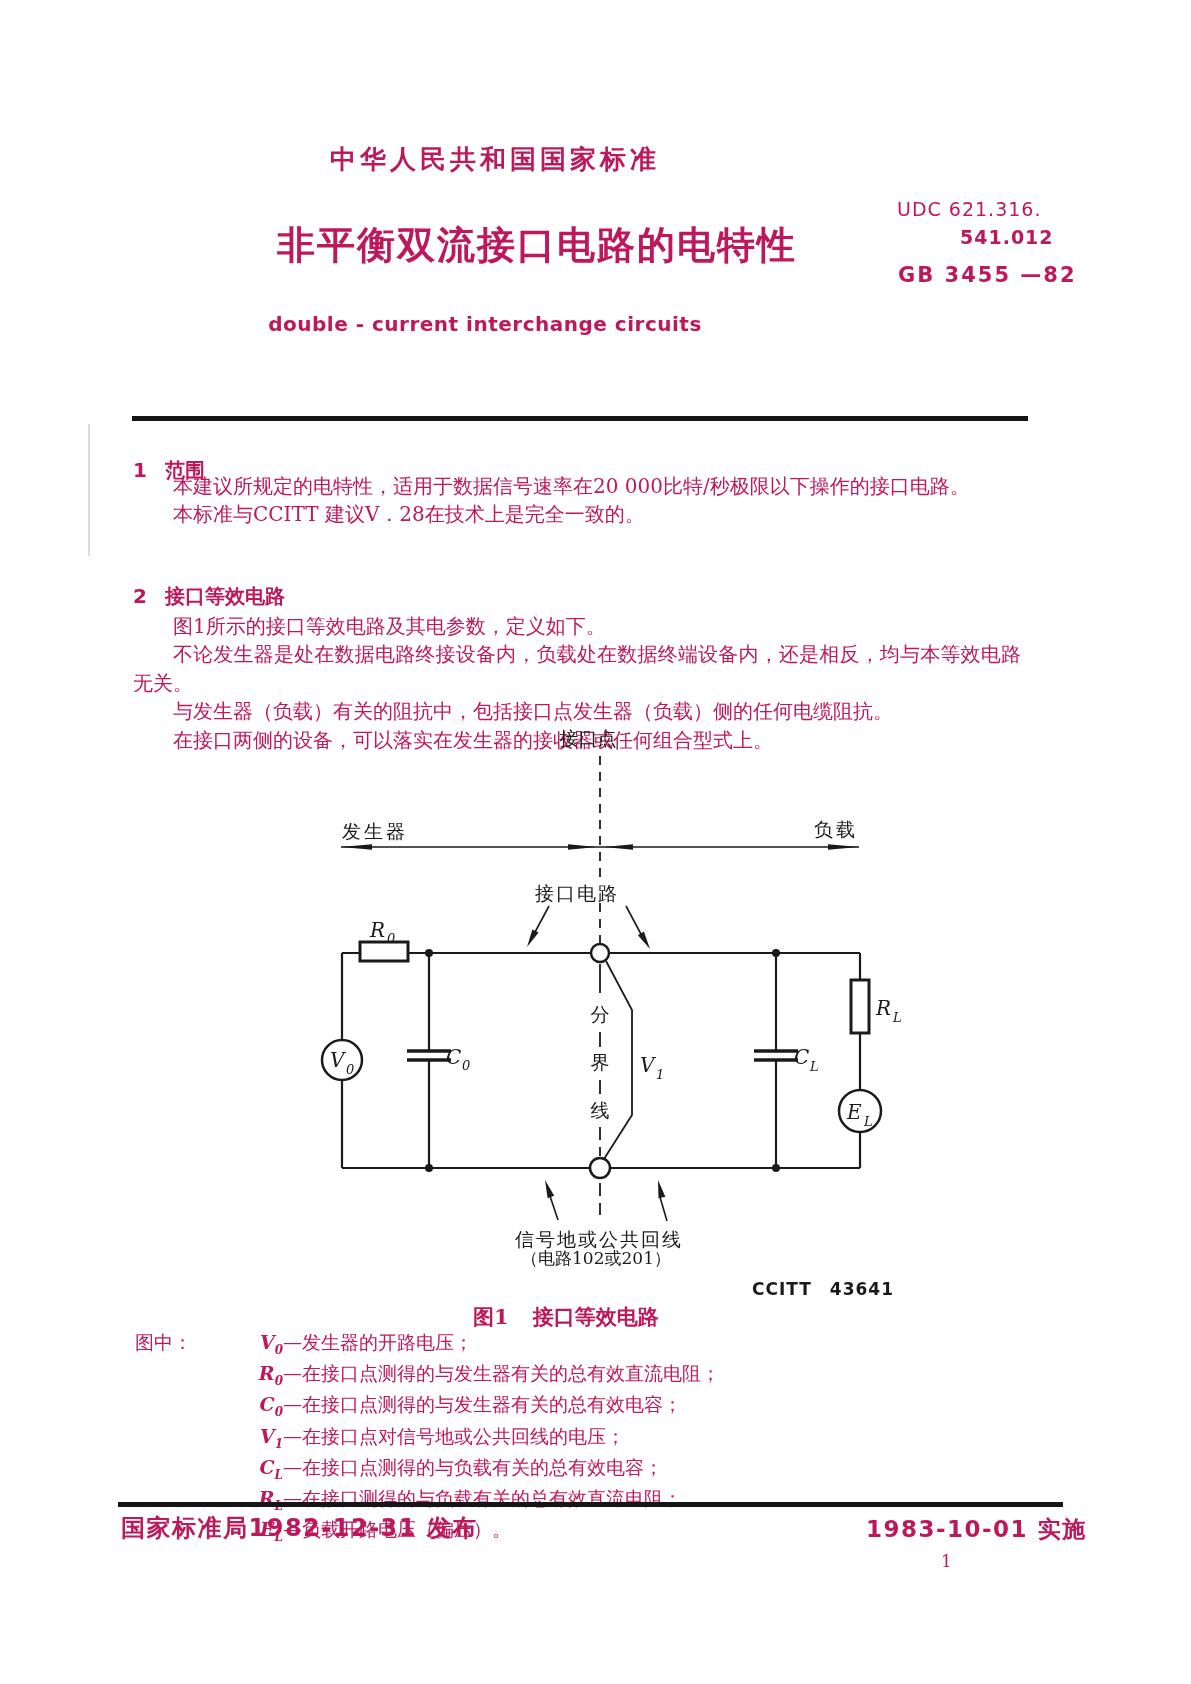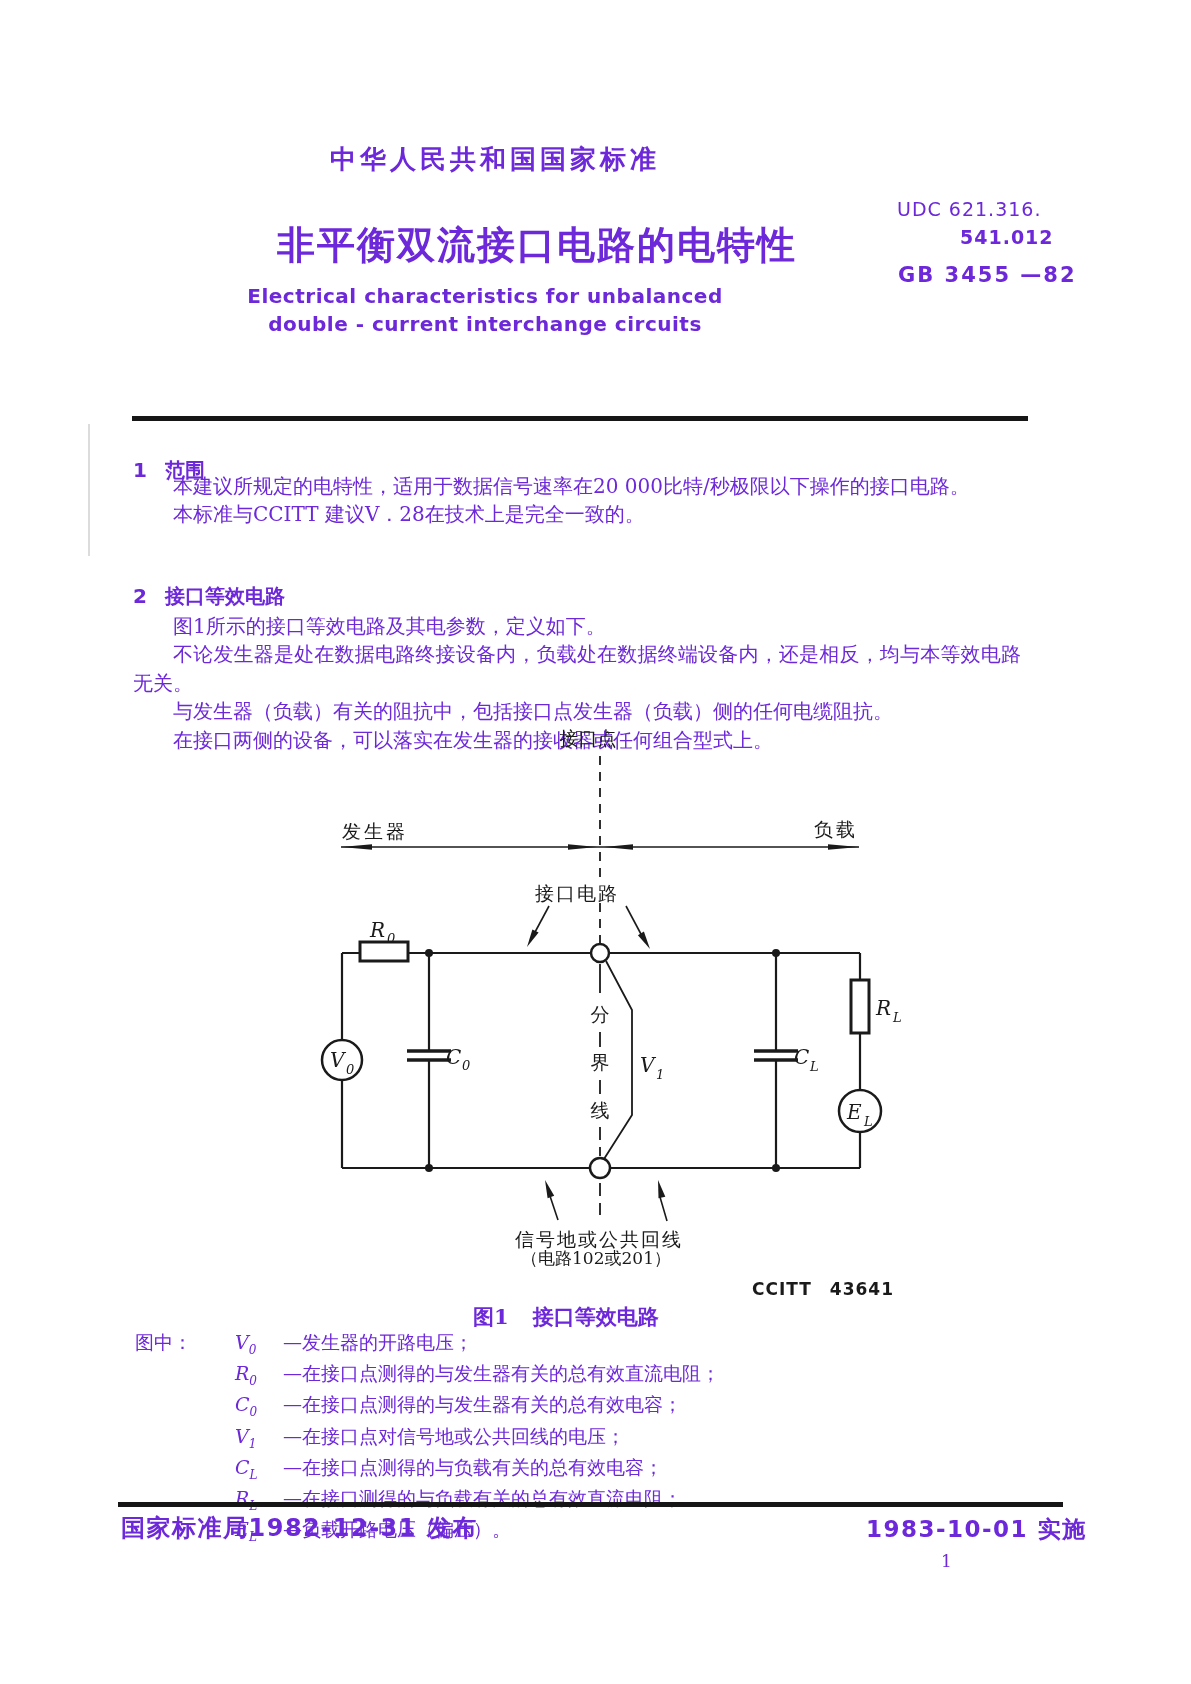--- a/index.html
+++ b/index.html
@@ -1,21 +1,21 @@
 <!DOCTYPE html>
 <html><head>
 <meta charset="utf-8">
 <style>
   html,body{margin:0;padding:0;background:#e8e8e8;}
   .page{
     position:relative;
     width:1191px;height:1684px;
     margin:0 auto;
     background:#ffffff;
-    color:#6d28d9;
+    color:#be185d;
     font-family:"DejaVu Serif","Liberation Serif",serif;
     overflow:hidden;
   }
   .abs{position:absolute;}
   .sans{font-family:"DejaVu Sans","Liberation Sans",sans-serif;}
   .hdr-org{left:330px;top:142px;font-size:26px;font-weight:bold;letter-spacing:4px;}
   .hdr-title{left:277px;top:220px;font-size:38px;font-weight:bold;letter-spacing:2px;}
   .hdr-en{left:0;width:970px;text-align:center;font-size:20px;font-weight:bold;letter-spacing:0.5px;}
   .udc1{left:897px;top:198px;font-size:19px;font-weight:normal;letter-spacing:1px;}
   .udc2{left:960px;top:226px;font-size:19px;font-weight:bold;letter-spacing:1px;}
@@ -24,21 +24,21 @@
   .sec-h{font-size:20px;font-weight:bold;font-family:"DejaVu Sans","Liberation Sans",sans-serif;}
   .sec-h .num{margin-right:18px;}
   .body-block{width:888px;font-size:20px;line-height:28px;text-align:justify;}
   .body-block p{margin:0;text-indent:2em;}
   .s2-block{line-height:28.4px;}
   .caption{left:473px;top:1303px;font-size:21px;font-weight:600;}
   .caption .cap-no{margin-right:24px;}
   .legend{left:135px;top:1331px;font-size:19px;}
   .lg-row{display:flex;line-height:23.4px;white-space:nowrap;}
   .lg-prefix{width:100px;text-align:left;flex:0 0 auto;}
-  .lg-sym{width:48px;text-align:left;flex:0 0 auto;font-style:italic;}
+  .lg-sym{width:48px;text-align:right;flex:0 0 auto;font-style:italic;font-weight:bold;}
   .lg-sym sub{font-style:italic;font-size:12px;}
   .footer-rule{left:118px;top:1502px;width:945px;height:5px;background:#161616;}
   .footer-left{left:121px;top:1512px;font-size:24px;font-weight:bold;letter-spacing:1.5px;}
   .footer-right{left:866px;top:1514px;font-size:23px;font-weight:bold;letter-spacing:1.5px;}
   .page-num{left:941px;top:1551px;font-size:17px;}
   .scan-artifact{left:88px;top:424px;width:2px;height:132px;background:#c9c9c9;opacity:.65;}
   svg .wire{stroke:#1a1a1a;fill:none;}
   svg text{fill:#1a1a1a;font-family:"DejaVu Serif","Liberation Serif",serif;}
   svg .cjk{font-size:19px;}
   svg .sym{font-size:20px;font-style:italic;}
@@ -47,21 +47,20 @@
 </style>
 </head>
 <body>
 
 <div class="page">
 
   <div class="abs scan-artifact"></div>
 
   <div class="abs hdr-org sans">中华人民共和国国家标准</div>
   <div class="abs hdr-title sans">非平衡双流接口电路的电特性</div>
-  <div class="abs hdr-en sans" style="top:284px;">Electrical characteristics for unbalanced</div>
   <div class="abs hdr-en sans" style="top:312px;">double - current interchange circuits</div>
   <div class="abs udc1 sans">UDC 621.316.</div>
   <div class="abs udc2 sans">541.012</div>
   <div class="abs gbno sans">GB 3455 —82</div>
   <div class="abs rule-top"></div>
 
   <div class="abs sec-h" style="left:133px;top:457px;">
     <span class="num">1</span><span>范围</span>
   </div>
   <div class="abs body-block" style="left:133px;top:472px;">

